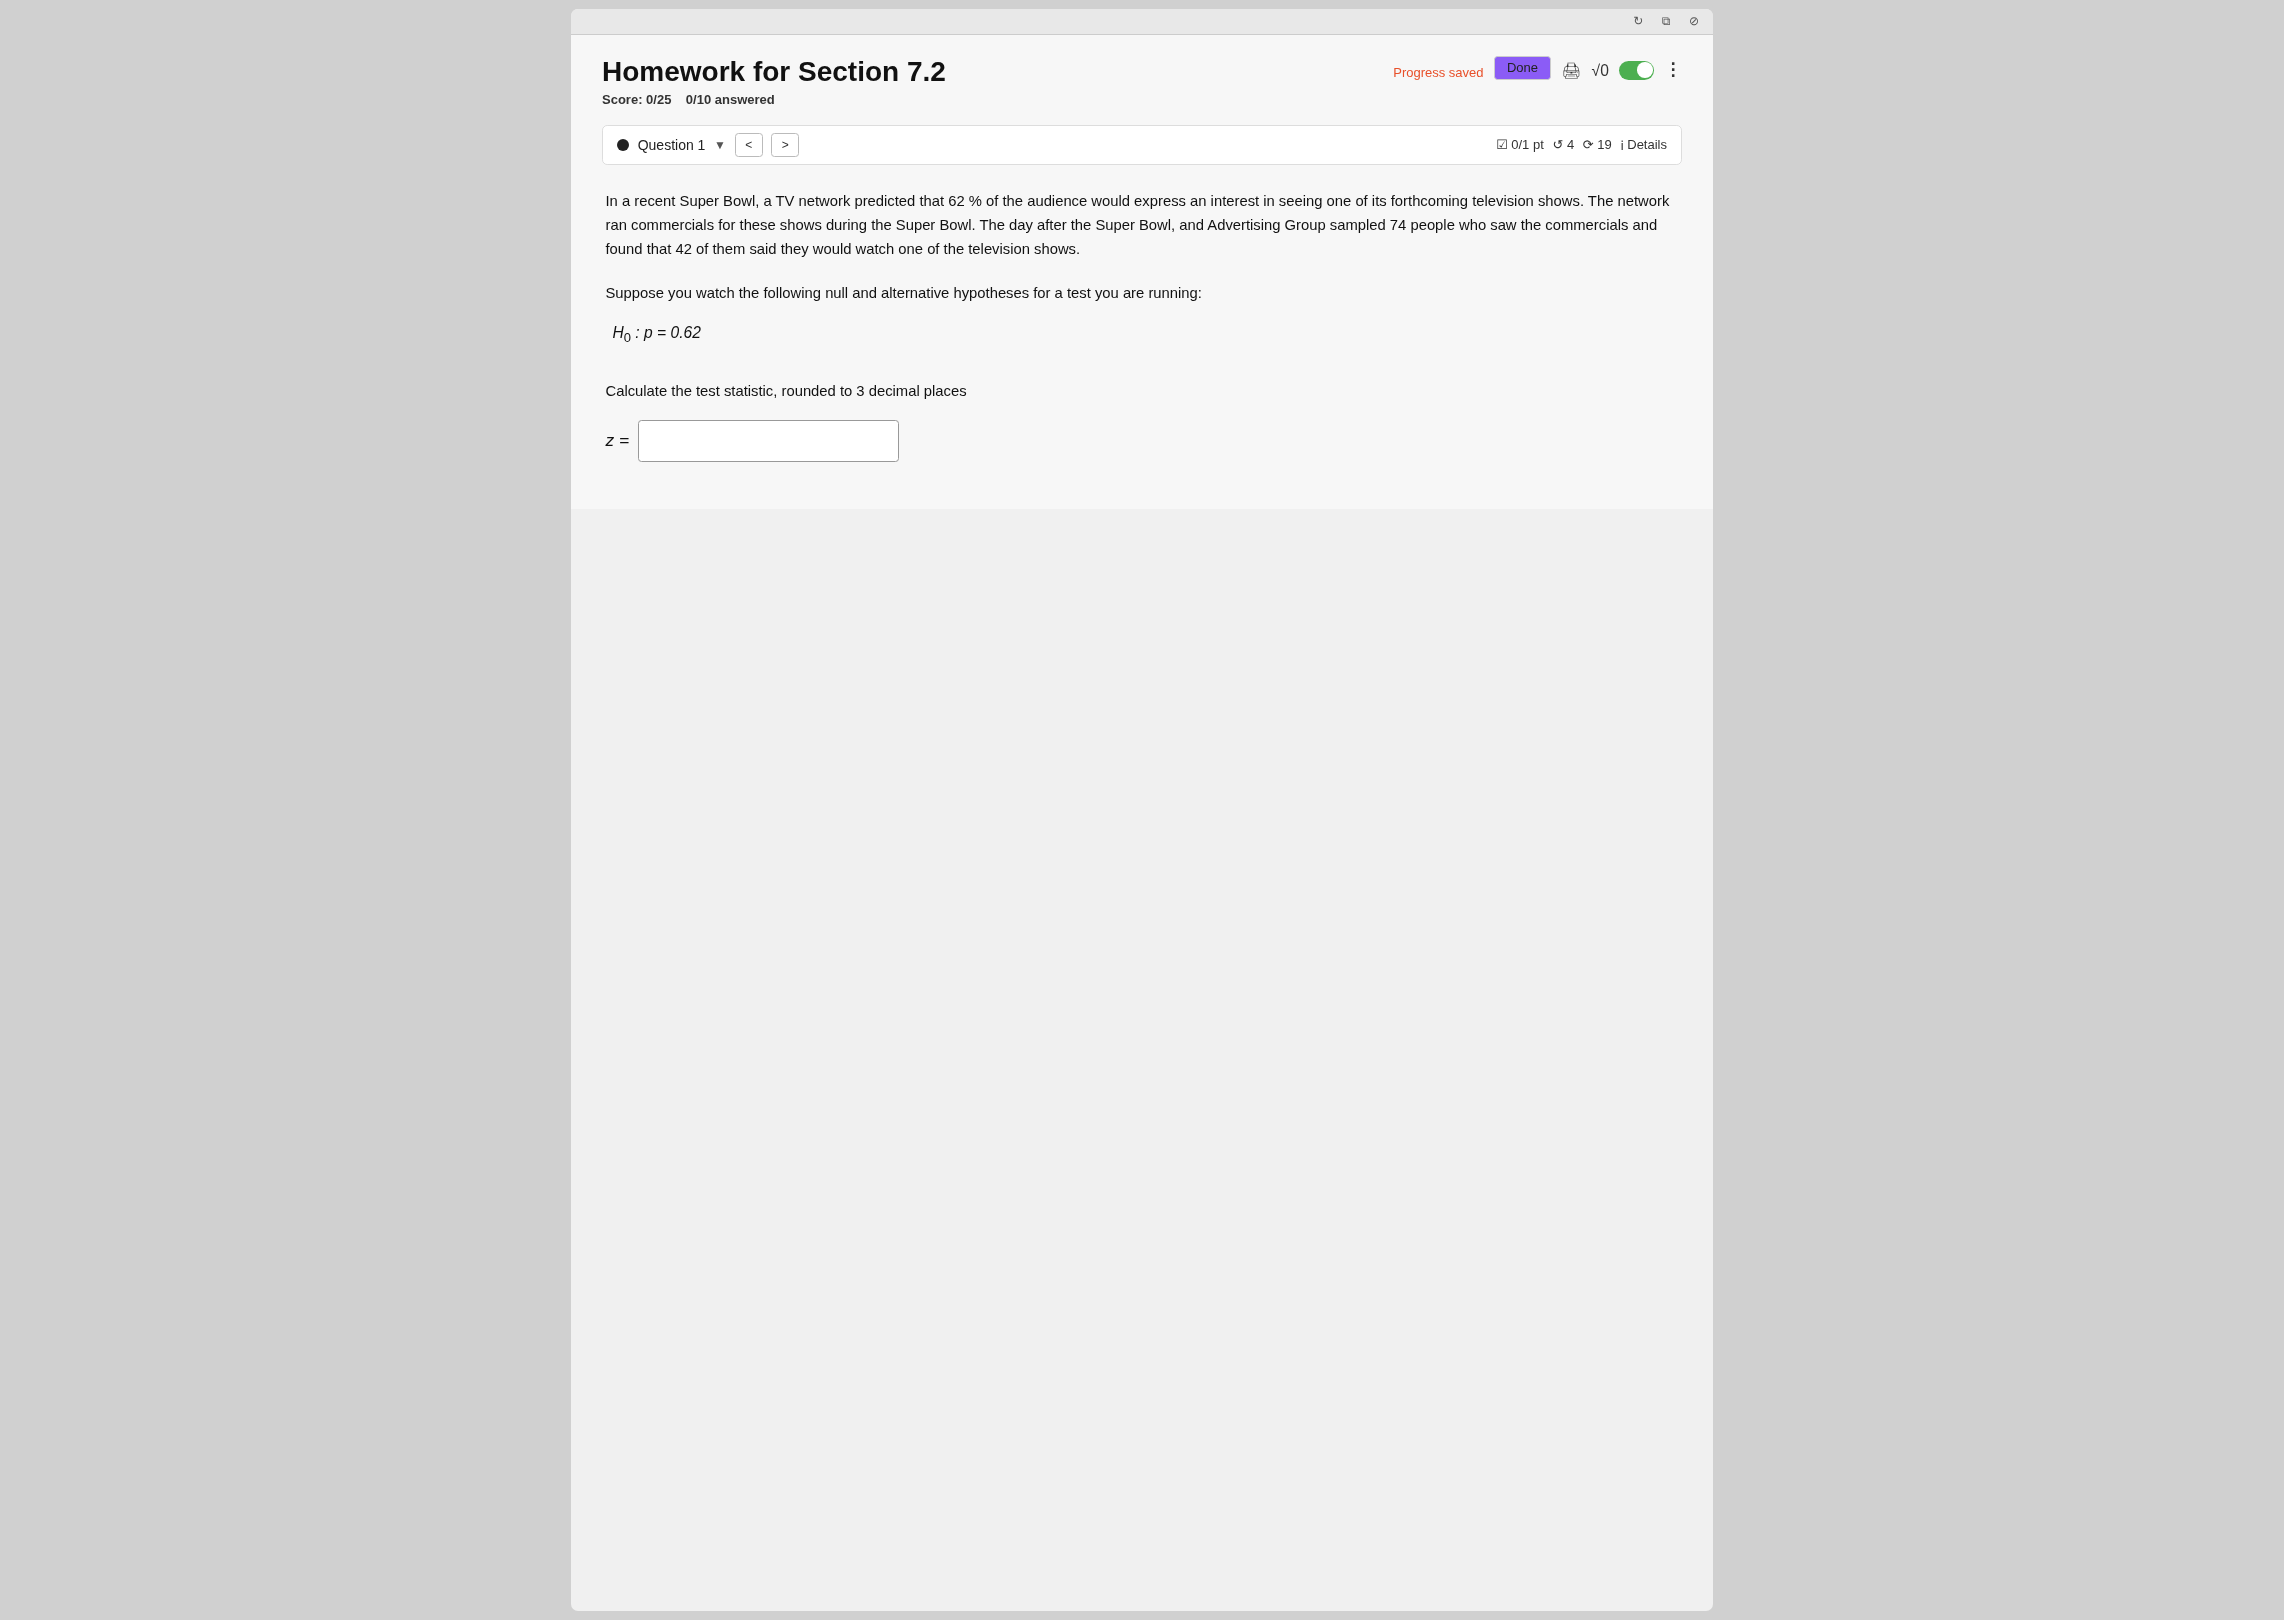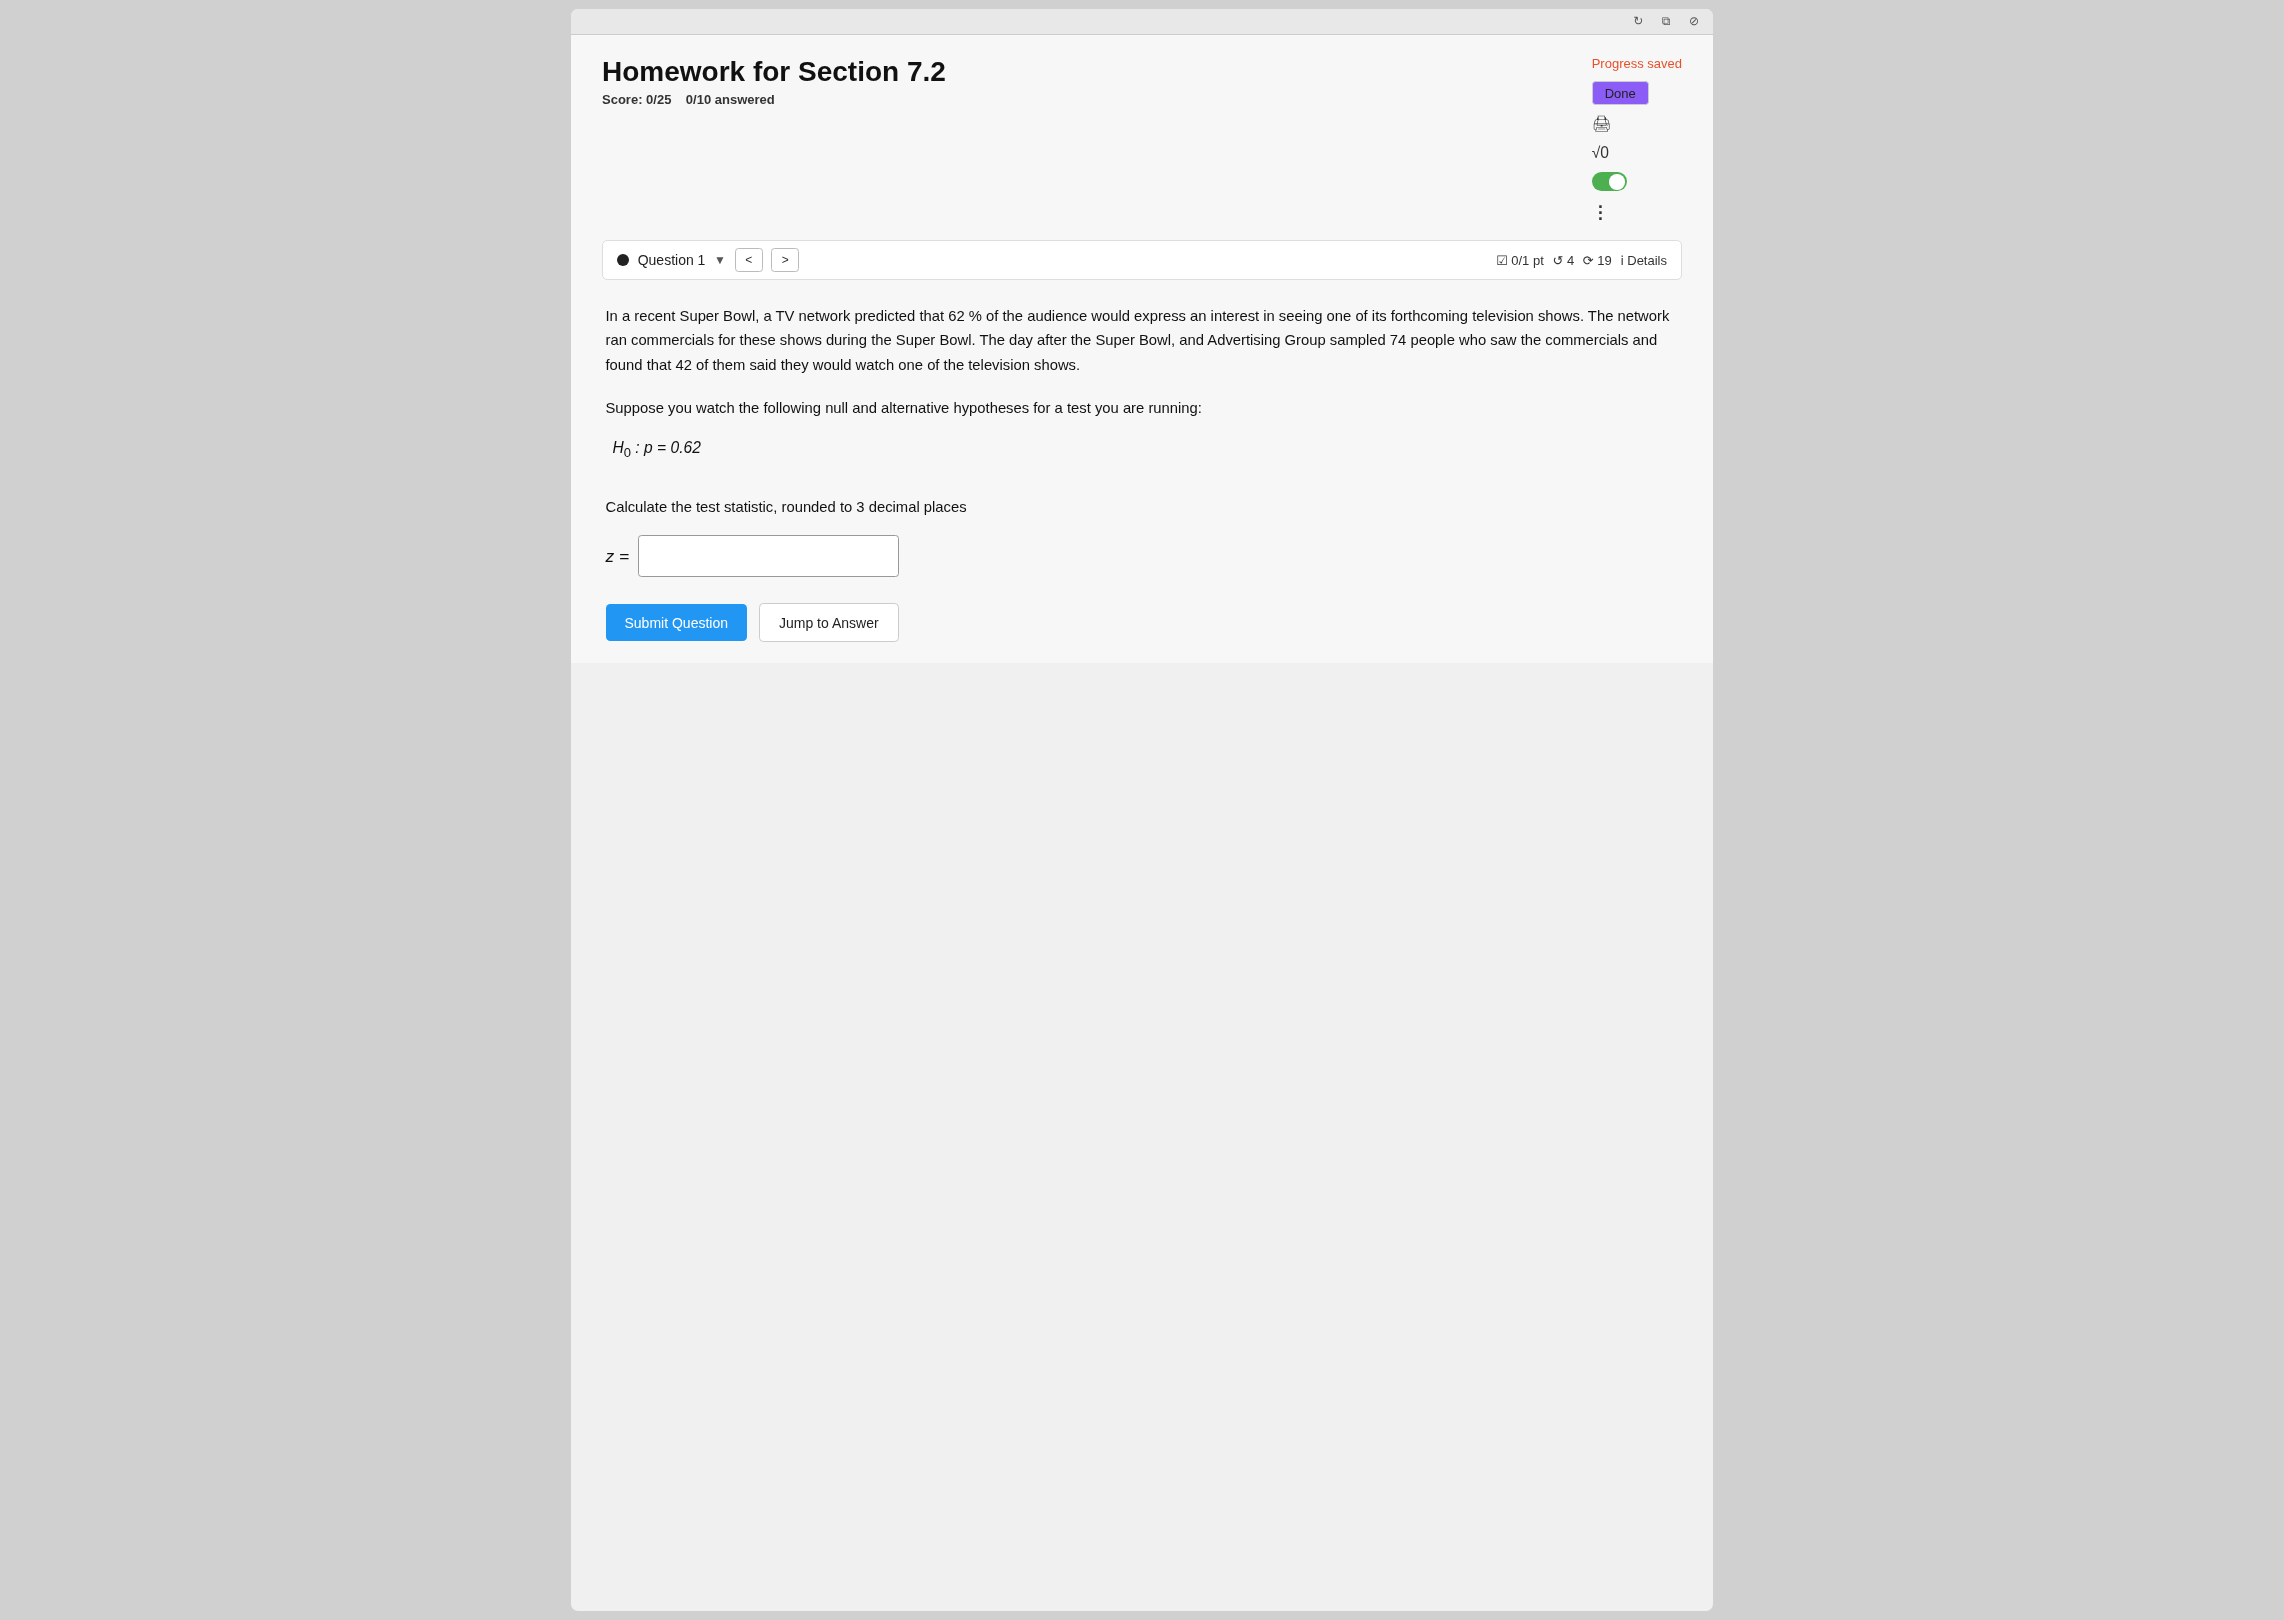--- a/index.html
+++ b/index.html
@@ -58,23 +58,22 @@
       color: #111;
       margin-bottom: 3.5px;
     }
     .title-section .score {
       font-size: 13px;
       color: #333;
       font-weight: bold;
     }
     .header-controls {
       display: flex;
-      align-items: flex-start;
+      align-items: flex-end;
       gap: 10.4px;
-      flex-direction: column;
     }
     .progress-saved {
       color: #e8502a;
       font-size: 13px;
       font-weight: 500;
     }
     .done-btn {
       background: #8b5cf6;
       border: 0.9px solid #ccc;
       border-radius: 3.5px;
@@ -321,21 +320,17 @@
         </p>
       </div>
 
       <p class="calculate-text">Calculate the test statistic, rounded to 3 decimal places</p>
 
       <div class="z-input-row">
         <span class="z-label"><i>z</i> =</span>
         <input class="z-input" type="text" placeholder="" style="">
       </div>
 
-      <div class="action-buttons">
-        <button class="submit-btn">Submit Question</button>
-        <button class="jump-btn">Jump to Answer</button>
-      </div>
 
     </div>
   </div>
 </div>
 
 
 </body></html>

